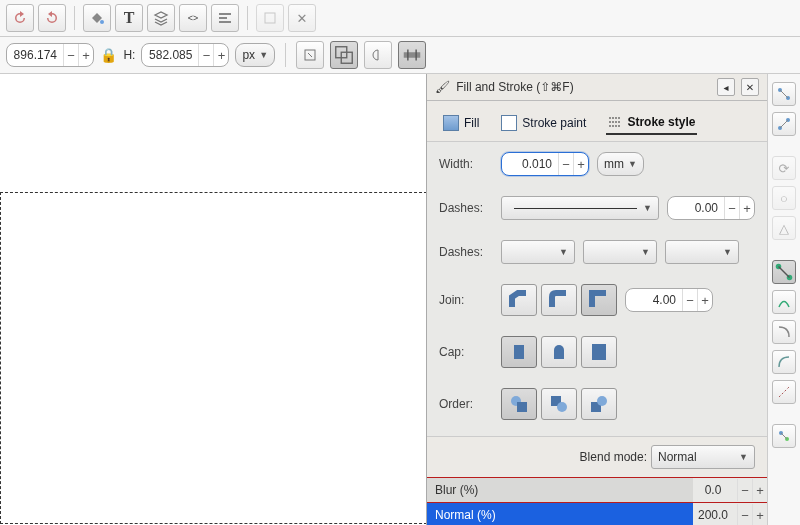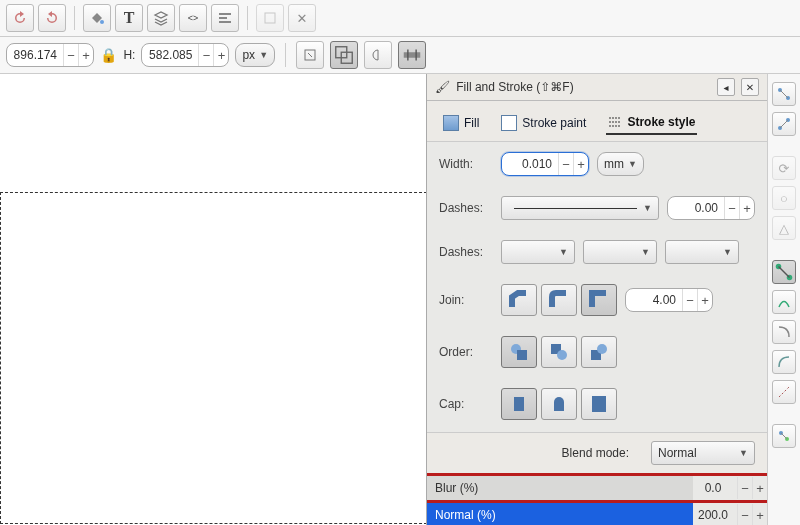--- a/index.html
+++ b/index.html
@@ -36,22 +36,22 @@
 .row{display:flex;align-items:center;gap:8px}
 .row label{width:54px;color:#444}
 .input-hl{border:1.5px solid #2a6fd6!important;box-shadow:0 0 0 1px rgba(42,111,214,.25)}
 .dropdown{height:22px;border:1px solid #aaa;border-radius:3px;background:linear-gradient(#fafafa,#e3e3e3);display:flex;align-items:center;justify-content:space-between;padding:0 6px;font-size:12px}
 .dashprev{flex:1;height:1px;background:#333;margin:0 6px}
 .icongrid{display:flex;gap:4px}
 .iconbtn{width:34px;height:30px;border:1px solid #999;border-radius:3px;background:linear-gradient(#f5f5f5,#e0e0e0);display:flex;align-items:center;justify-content:center}
 .iconbtn.sel{background:linear-gradient(#dcdcdc,#c8c8c8);border-color:#777}
 .iconbtn svg{width:22px;height:22px}
 .bottom{margin-top:auto}
-.blendrow{display:flex;align-items:center;justify-content:flex-end;gap:22px;padding:8px 12px;border-top:1px solid #ccc;background:#eceae6}
-.sliderrow{display:flex;align-items:center;height:24px;border-top:3px solid #b91c1c}
+.blendrow{display:flex;align-items:center;justify-content:flex-end;gap:4px;padding:8px 12px;border-top:1px solid #ccc;background:#eceae6}
+.sliderrow{display:flex;align-items:center;height:24px;border-top:1px solid #b91c1c}
 .sliderrow .bar{flex:1;height:100%;display:flex;align-items:center;padding:0 8px;font-size:12px;color:#333}
 .sliderrow.blur .bar{background:#d9d9d7}
 .sliderrow.opacity .bar{background:#1b61e0;color:#fff}
 .sliderrow .val{width:40px;text-align:center;padding-right:4px}
 .arrow{font-size:9px;color:#555}
 .lockicon{font-size:14px;color:#555}
 </style>
 </head>
 <body>
 
@@ -244,59 +244,59 @@
         <div class="numbox">
           <span>4.00</span>
           <div class="pm">
               <div>−</div>
               <div>+</div>
             </div>
         </div>
       </div>
 
       <div class="row">
+        <label>Cap:</label>
+        <div class="icongrid">
+          <div class="iconbtn sel">
+              <svg viewBox="0 0 22 22">
+                <rect x="6" y="4" width="10" height="14" fill="#4a74a8"></rect>
+              </svg>
+            </div>
+          <div class="iconbtn">
+              <svg viewBox="0 0 22 22">
+                <path d="M6 18V9a5 5 0 0 1 10 0v9" fill="#4a74a8"></path>
+              </svg>
+            </div>
+          <div class="iconbtn">
+              <svg viewBox="0 0 22 22">
+                <rect x="4" y="3" width="14" height="16" fill="#4a74a8"></rect>
+              </svg>
+            </div>
+        </div>
+      </div>
+
+      <div class="row">
         <label>Order:</label>
         <div class="icongrid">
           <div class="iconbtn sel">
               <svg viewBox="0 0 22 22">
                 <circle cx="8" cy="8" r="5" fill="#7fa9d9"></circle>
                 <rect x="9" y="9" width="10" height="10" fill="#4a74a8"></rect>
               </svg>
             </div>
           <div class="iconbtn">
               <svg viewBox="0 0 22 22">
                 <rect x="3" y="3" width="10" height="10" fill="#4a74a8"></rect>
                 <circle cx="14" cy="14" r="5" fill="#7fa9d9"></circle>
               </svg>
             </div>
           <div class="iconbtn">
               <svg viewBox="0 0 22 22">
                 <rect x="3" y="9" width="10" height="10" fill="#4a74a8"></rect>
                 <circle cx="14" cy="8" r="5" fill="#7fa9d9"></circle>
-              </svg>
-            </div>
-        </div>
-      </div>
-
-      <div class="row">
-        <label>Cap:</label>
-        <div class="icongrid">
-          <div class="iconbtn sel">
-              <svg viewBox="0 0 22 22">
-                <rect x="6" y="4" width="10" height="14" fill="#4a74a8"></rect>
-              </svg>
-            </div>
-          <div class="iconbtn">
-              <svg viewBox="0 0 22 22">
-                <path d="M6 18V9a5 5 0 0 1 10 0v9" fill="#4a74a8"></path>
-              </svg>
-            </div>
-          <div class="iconbtn">
-              <svg viewBox="0 0 22 22">
-                <rect x="4" y="3" width="14" height="16" fill="#4a74a8"></rect>
               </svg>
             </div>
         </div>
       </div>
       <div class="row">
         <label></label>
         <div class="icongrid">
           <div class="iconbtn">
               <svg viewBox="0 0 22 22">
                 <rect x="3" y="3" width="10" height="10" fill="#7fa9d9"></rect>

